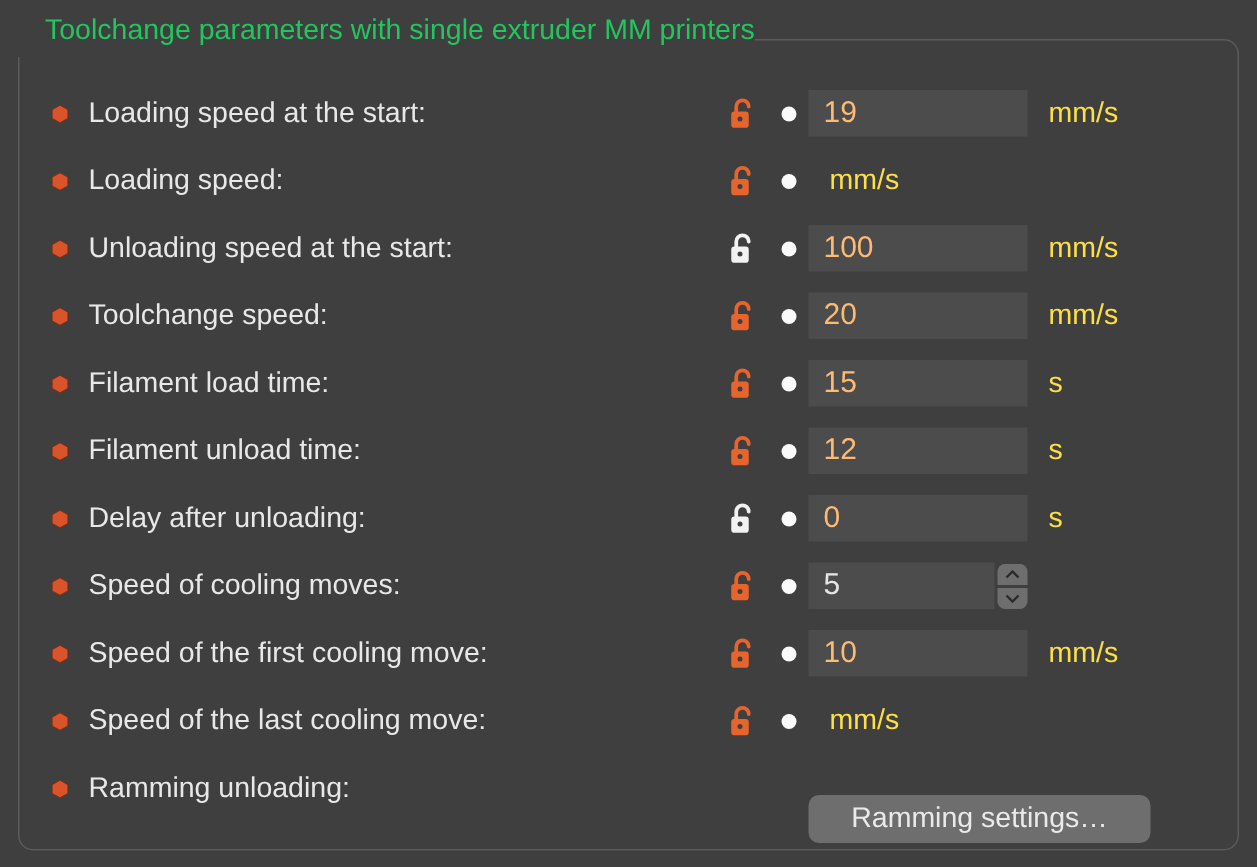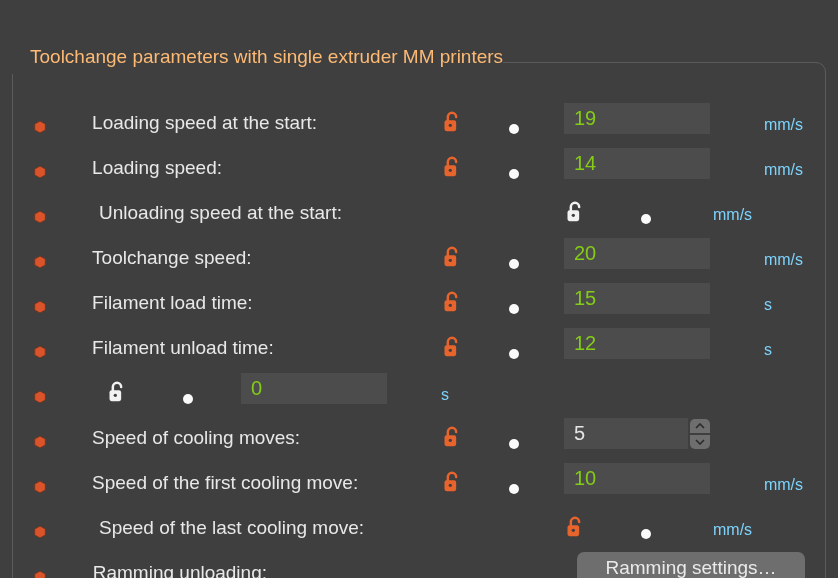--- a/index.html
+++ b/index.html
@@ -10,41 +10,39 @@
     body {
       background: #3f3f3f;
       font-family: -apple-system, BlinkMacSystemFont, "Segoe UI", sans-serif;
       font-size: 19px;
       color: #e8e8e8;
       padding: 10px 12px;
       width: 838px;
       height: 578px;
     }
     .section-header {
-      color: #fdba74;
+      color: #22c55e;
       font-size: 19px;
       padding: 0 0 6px 18px;
       position: relative;
       z-index: 2;
       background: #3f3f3f;
       display: inline-block;
-      margin-top: 36px;
     }
     .section-box {
       border: 1px solid #5b5b5b;
       border-radius: 10px;
       margin-top: -12px;
       padding: 26px 20px 18px 20px;
       position: relative;
     }
     .param-row {
       display: flex;
-      align-items: flex-end;
+      align-items: center;
       height: 45px;
-      gap: 40px;
     }
     .bullet-col {
       width: 26px;
       display: flex;
       align-items: center;
       justify-content: flex-start;
     }
     .hex-bullet {
       width: 14px;
       height: 14px;
@@ -72,21 +70,21 @@
       background: #fafafa;
     }
     .value-col {
       width: 146px;
       display: flex;
       align-items: center;
     }
     .text-input {
       background: #4c4c4c;
       border: none;
-      color: #84cc16;
+      color: #fdba74;
       font-size: 20px;
       padding: 3px 10px;
       width: 146px;
       height: 31px;
       outline: none;
       font-family: inherit;
     }
     .stepper-wrap {
       display: flex;
       align-items: center;
@@ -124,22 +122,22 @@
       border-top-right-radius: 5px;
       margin-bottom: 2px;
     }
     .stepper-btn.down {
       border-bottom-left-radius: 5px;
       border-bottom-right-radius: 5px;
     }
     .unit-col {
       width: 70px;
       padding-left: 14px;
-      color: #7dd3fc;
-      font-size: 16px;
+      color: #fde047;
+      font-size: 19px;
     }
     .button-col {
       display: flex;
       align-items: center;
       margin-top: 41px;
     }
     .ramming-btn {
       background: #6e6e6e;
       border: none;
       border-radius: 7px;
@@ -201,43 +199,43 @@
       <div class="lock-col">
         <svg class="lock-svg" viewBox="0 0 24 28">
     <path d="M7 12 V8 a5 5 0 0 1 10 0" fill="none" stroke="#e8642d" stroke-width="3" stroke-linecap="round"></path>
     <rect x="3" y="12" width="14" height="13" rx="2.5" fill="#e8642d"></rect>
     <circle cx="10" cy="18" r="2" fill="#3f3f3f"></circle>
   </svg>
       </div>
       <div class="dot-col">
         <div class="white-dot"></div>
       </div>
-      <div class="value-col">
-        <input class="text-input" type="text" value="14" style="">
-      </div>
       <div class="unit-col">mm/s</div>
   </div>
     <div class="param-row">
     <div class="bullet-col">
         <svg class="hex-bullet" viewBox="0 0 24 24">
     <polygon points="12,2 21,7 21,17 12,22 3,17 3,7" fill="#d9542b" stroke="#7a2d12" stroke-width="1"></polygon>
   </svg>
       </div>
     <div class="label-col">Unloading speed at the start:</div>
 
       <div class="lock-col">
         <svg class="lock-svg" viewBox="0 0 24 28">
     <path d="M7 12 V8 a5 5 0 0 1 10 0" fill="none" stroke="#f2f2f2" stroke-width="3" stroke-linecap="round"></path>
     <rect x="3" y="12" width="14" height="13" rx="2.5" fill="#f2f2f2"></rect>
     <circle cx="10" cy="18" r="2" fill="#3f3f3f"></circle>
   </svg>
       </div>
       <div class="dot-col">
         <div class="white-dot"></div>
       </div>
+      <div class="value-col">
+        <input class="text-input" type="text" value="100" style="">
+      </div>
       <div class="unit-col">mm/s</div>
   </div>
     <div class="param-row">
     <div class="bullet-col">
         <svg class="hex-bullet" viewBox="0 0 24 24">
     <polygon points="12,2 21,7 21,17 12,22 3,17 3,7" fill="#d9542b" stroke="#7a2d12" stroke-width="1"></polygon>
   </svg>
       </div>
     <div class="label-col">Toolchange speed:</div>
 
@@ -301,20 +299,21 @@
         <input class="text-input" type="text" value="12" style="">
       </div>
       <div class="unit-col">s</div>
   </div>
     <div class="param-row">
     <div class="bullet-col">
         <svg class="hex-bullet" viewBox="0 0 24 24">
     <polygon points="12,2 21,7 21,17 12,22 3,17 3,7" fill="#d9542b" stroke="#7a2d12" stroke-width="1"></polygon>
   </svg>
       </div>
+    <div class="label-col">Delay after unloading:</div>
 
       <div class="lock-col">
         <svg class="lock-svg" viewBox="0 0 24 28">
     <path d="M7 12 V8 a5 5 0 0 1 10 0" fill="none" stroke="#f2f2f2" stroke-width="3" stroke-linecap="round"></path>
     <rect x="3" y="12" width="14" height="13" rx="2.5" fill="#f2f2f2"></rect>
     <circle cx="10" cy="18" r="2" fill="#3f3f3f"></circle>
   </svg>
       </div>
       <div class="dot-col">
         <div class="white-dot"></div>

